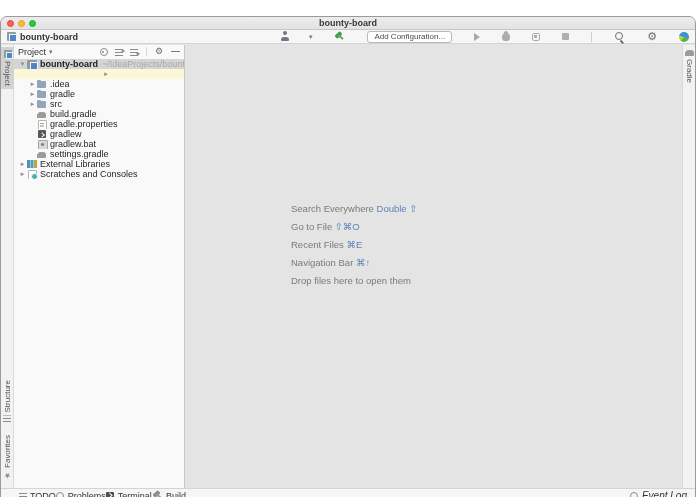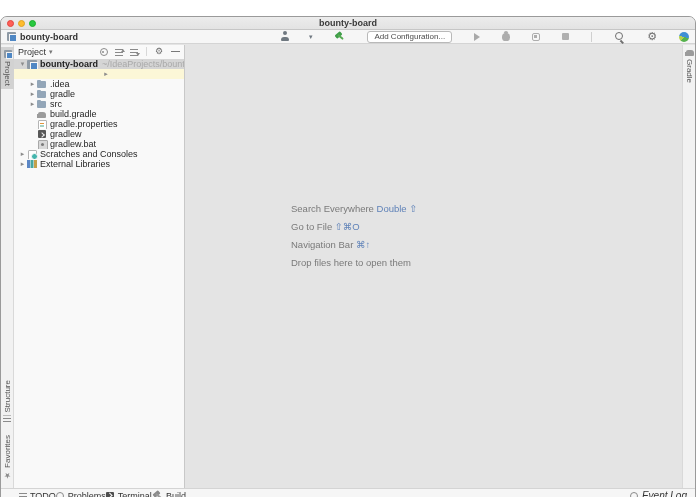--- a/index.html
+++ b/index.html
@@ -229,37 +229,42 @@
           <span class="lbl">gradle.properties</span>
         </div>
         <div class="row ind3">
           <span class="ti shellf"></span>
           <span class="lbl">gradlew</span>
         </div>
         <div class="row ind3">
           <span class="ti batf"></span>
           <span class="lbl">gradlew.bat</span>
         </div>
+        <div class="row ind3">
+          <span class="ti eleph"></span>
+          <span class="lbl">settings.gradle</span>
+        </div>
+        <div class="row ind1">
+          <span class="chev">▸</span>
+          <span class="ti libs"></span>
+          <span class="lbl">External Libraries</span>
+        </div>
         <div class="row ind1">
           <span class="chev">▸</span>
           <span class="ti scratch"></span>
           <span class="lbl">Scratches and Consoles</span>
-        </div>
-        <div class="row ind1">
-          <span class="chev">▸</span>
-          <span class="ti libs"></span>
-          <span class="lbl">External Libraries</span>
         </div>
       </div>
     </div>
 
     <div class="editor">
       <div class="shortcuts">
         <div class="sc-line"><span>Search Everywhere </span><span class="sc-key">Double ⇧</span></div>
         <div class="sc-line"><span>Go to File </span><span class="sc-key">⇧⌘O</span></div>
+        <div class="sc-line"><span>Recent Files </span><span class="sc-key">⌘E</span></div>
         <div class="sc-line"><span>Navigation Bar </span><span class="sc-key">⌘↑</span></div>
         <div class="sc-line"><span>Drop files here to open them</span></div>
       </div>
     </div>
 
     <div class="stripe right">
       <div class="vtab vt-gradle">
         <span class="mini-eleph"></span>
         <span>Gradle</span>
       </div>

